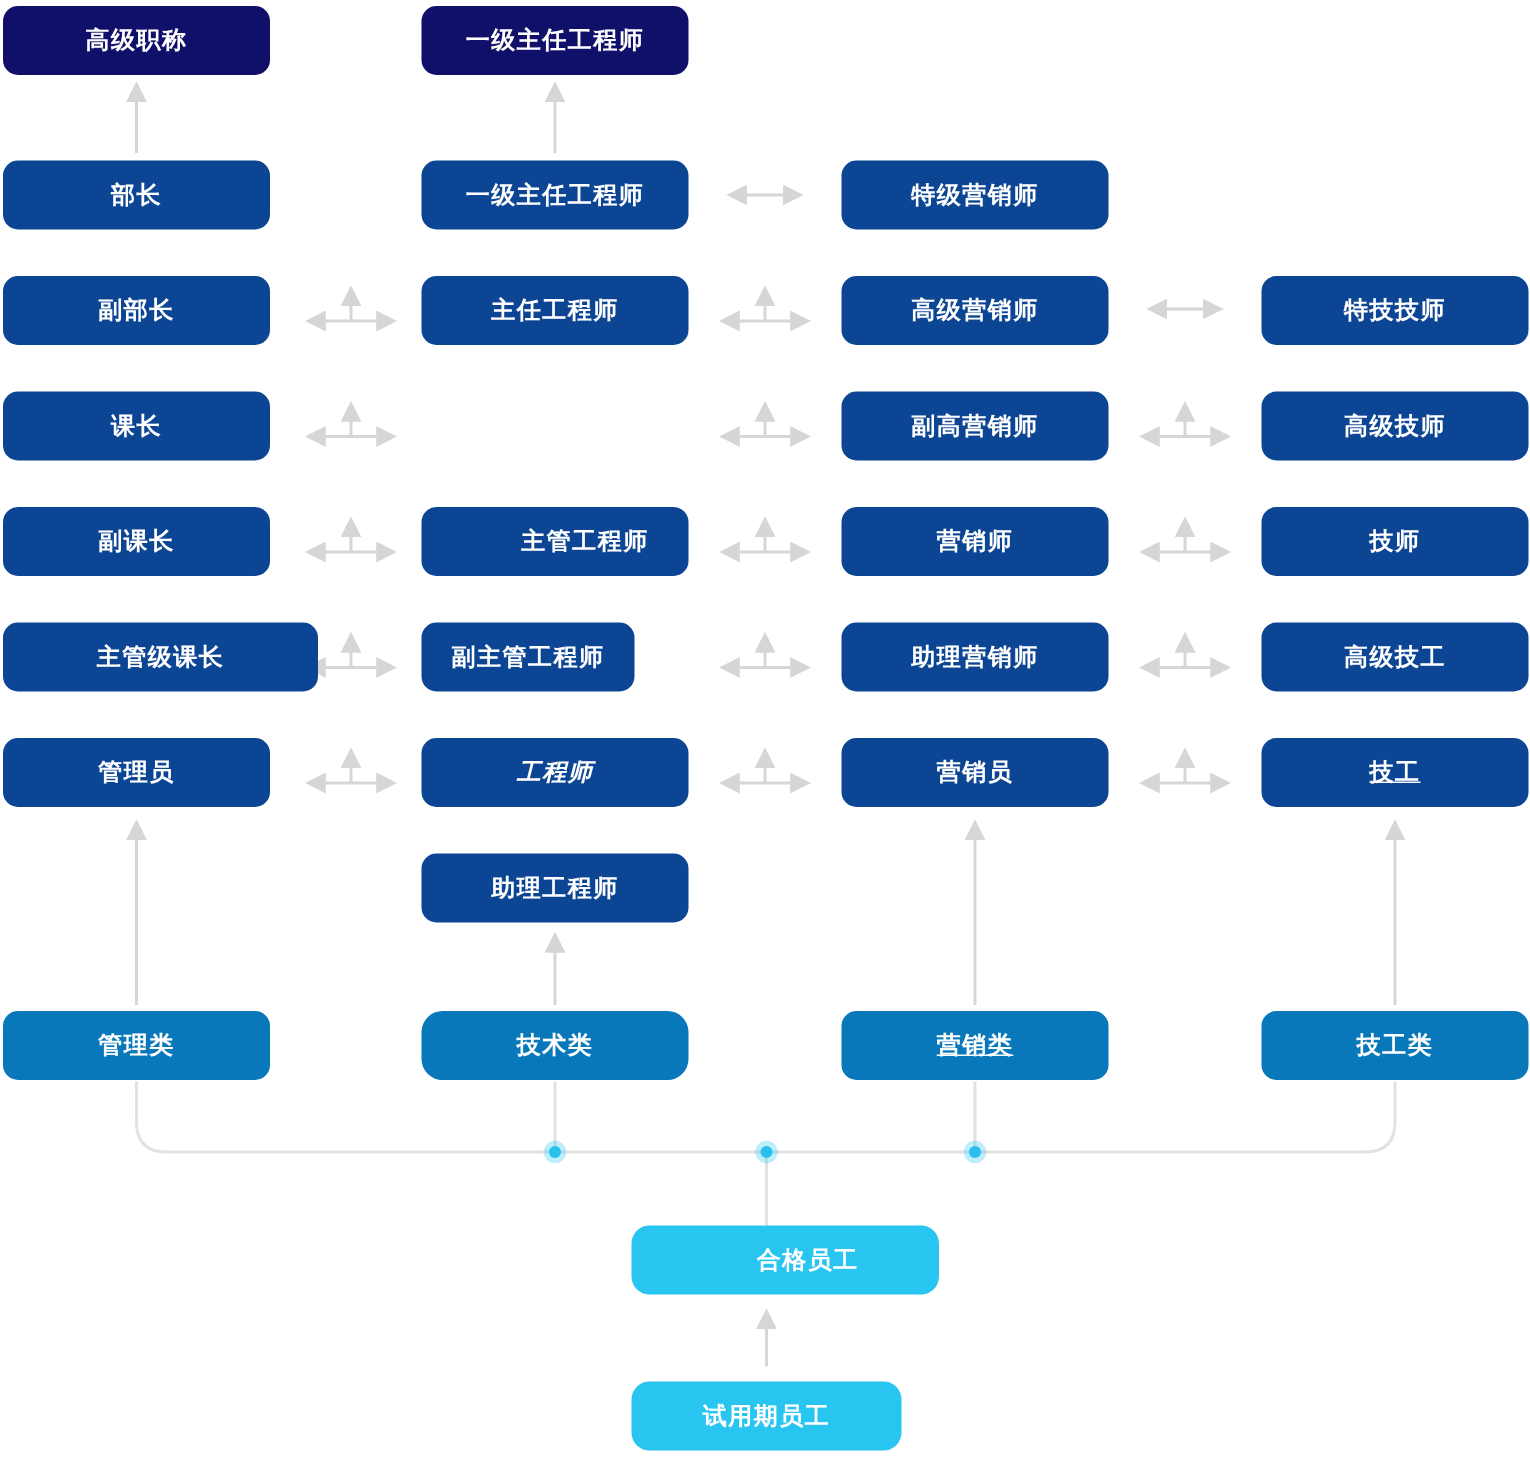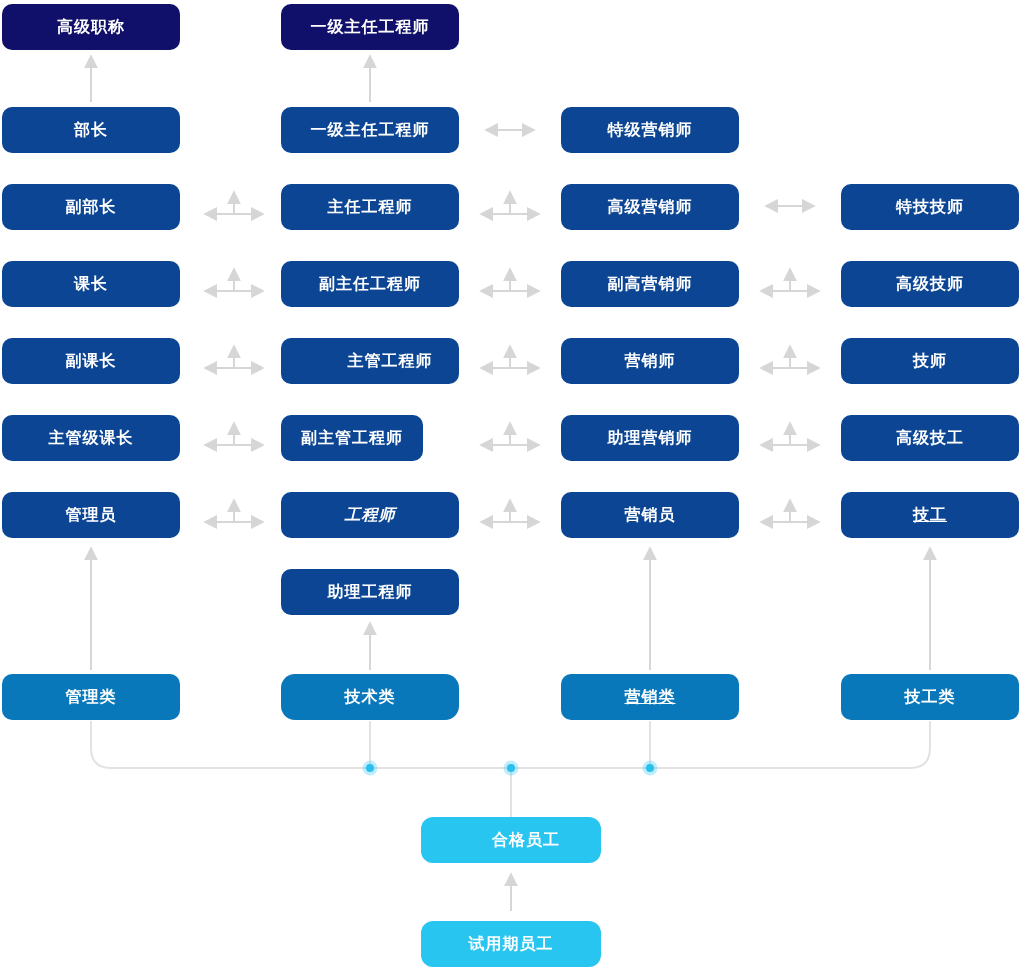--- a/index.html
+++ b/index.html
@@ -114,41 +114,38 @@
     </div>
     <div class="node level" style="left: 2px; top: 184px; width: 178px;">
       <span>副部长</span>
     </div>
     <div class="node level" style="left: 2px; top: 261px; width: 178px;">
       <span>课长</span>
     </div>
     <div class="node level" style="left: 2px; top: 338px; width: 178px;">
       <span>副课长</span>
     </div>
-    <div class="node level" style="left: 2px; top: 415px; width: 178px;">
+    <div class="node level" style="left: 2px; top: 415px; width: 210px;">
       <span>主管级课长</span>
     </div>
     <div class="node level" style="left: 2px; top: 492px; width: 178px;">
       <span>管理员</span>
     </div>
     <div class="node category" style="left: 2px; top: 674px; width: 178px;">
       <span>管理类</span>
     </div>
     <div class="node dark" style="left: 281px; top: 4px; width: 178px;">
       <span>一级主任工程师</span>
     </div>
     <div class="node level" style="left: 281px; top: 107px; width: 178px;">
       <span>一级主任工程师</span>
     </div>
     <div class="node level" style="left: 281px; top: 184px; width: 178px;">
       <span>主任工程师</span>
     </div>
-    <div class="node level" style="left: 281px; top: 261px; width: 178px;">
-      <span>副主任工程师</span>
-    </div>
     <div class="node level" style="left: 281px; top: 338px; width: 178px; padding-left: 40px;">
       <span>主管工程师</span>
     </div>
     <div class="node level" style="left: 281px; top: 415px; width: 142px;">
       <span>副主管工程师</span>
     </div>
     <div class="node level" style="left: 281px; top: 492px; width: 178px; font-style: italic;">
       <span>工程师</span>
     </div>
     <div class="node level" style="left: 281px; top: 569px; width: 178px;">
@@ -189,19 +186,19 @@
     </div>
     <div class="node level" style="left: 841px; top: 415px; width: 178px;">
       <span>高级技工</span>
     </div>
     <div class="node level" style="left: 841px; top: 492px; width: 178px; text-decoration: underline;">
       <span>技工</span>
     </div>
     <div class="node category" style="left: 841px; top: 674px; width: 178px;">
       <span>技工类</span>
     </div>
-    <div class="node employee" style="left: 421px; top: 817px; width: 180px; padding-left: 30px;">
+    <div class="node employee" style="left: 421px; top: 817px; width: 205px; padding-left: 30px;">
       <span>合格员工</span>
     </div>
     <div class="node employee" style="left: 421px; top: 921px; width: 180px;">
       <span>试用期员工</span>
     </div>
   </div>
 
 </body></html>

